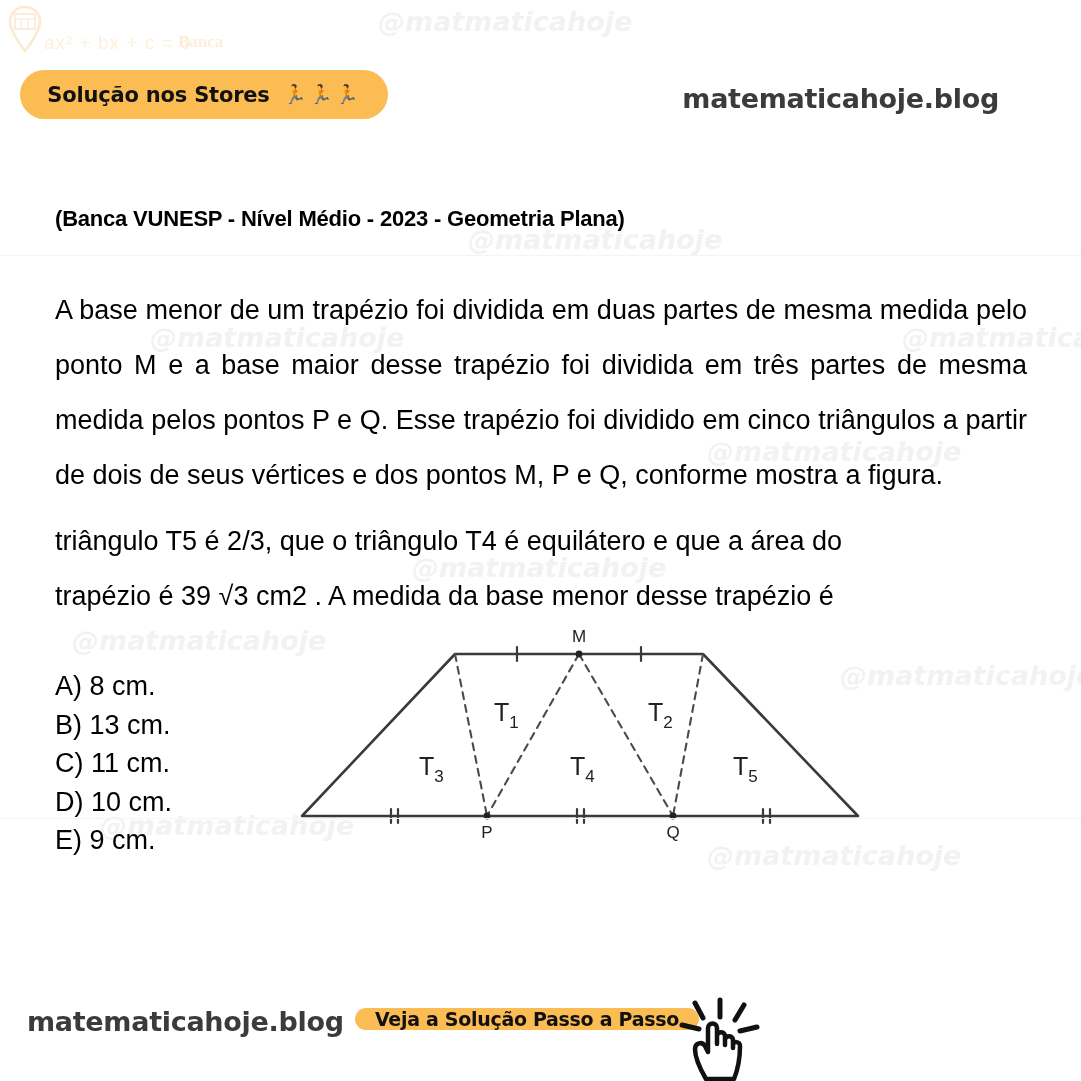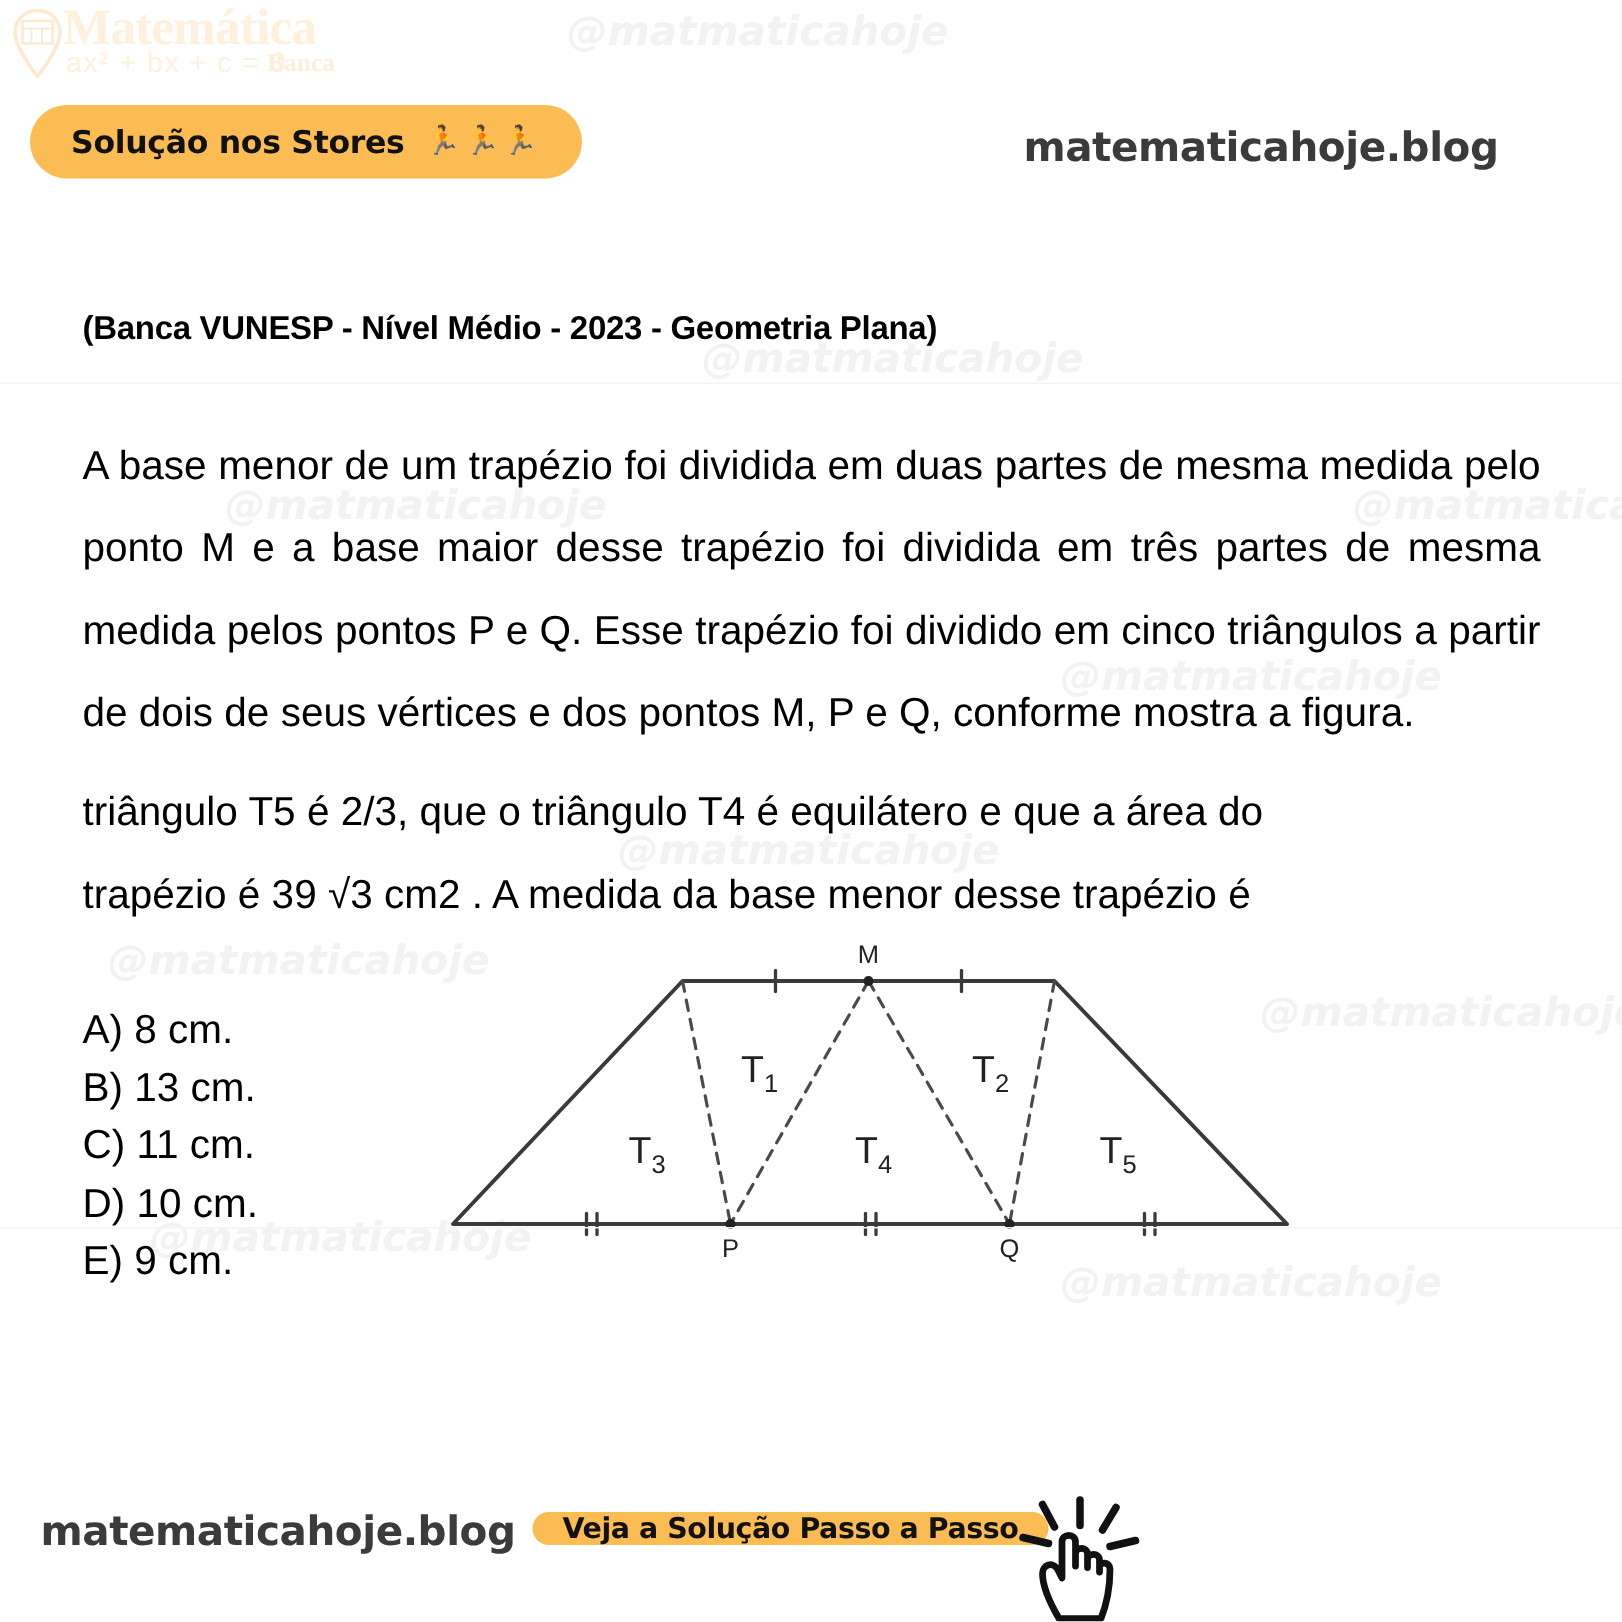--- a/index.html
+++ b/index.html
@@ -217,21 +217,20 @@
   </div>
 
 <div id="logo">
   <svg class="logo-pin" width="34" height="48" viewBox="0 0 34 48">
     <path d="M17 1 C8 1 2 7.5 2 16 C2 26 17 45 17 45 C17 45 32 26 32 16 C32 7.5 26 1 17 1 Z" fill="none" stroke="#fbe9d0" stroke-width="2.4"></path>
     <rect x="7" y="8" width="20" height="15" fill="none" stroke="#fbe9d0" stroke-width="1.6"></rect>
     <line x1="7" y1="13" x2="27" y2="13" stroke="#fbe9d0" stroke-width="1.2"></line>
     <line x1="13" y1="13" x2="13" y2="23" stroke="#fbe9d0" stroke-width="1.2"></line>
     <line x1="20" y1="13" x2="20" y2="23" stroke="#fbe9d0" stroke-width="1.2"></line>
   </svg>
-  <div class="logo-main">Matemática</div>
   <div class="logo-eq">ax² + bx + c = 0</div>
   <div class="logo-hoje">Banca</div>
 </div>
 
 <div id="cta-top">
   <span class="cta-label">Solução nos Stores</span>
   <span class="runners">🏃🏃🏃</span>
 </div>
 
 <div id="brand-top">matematicahoje.blog</div>

